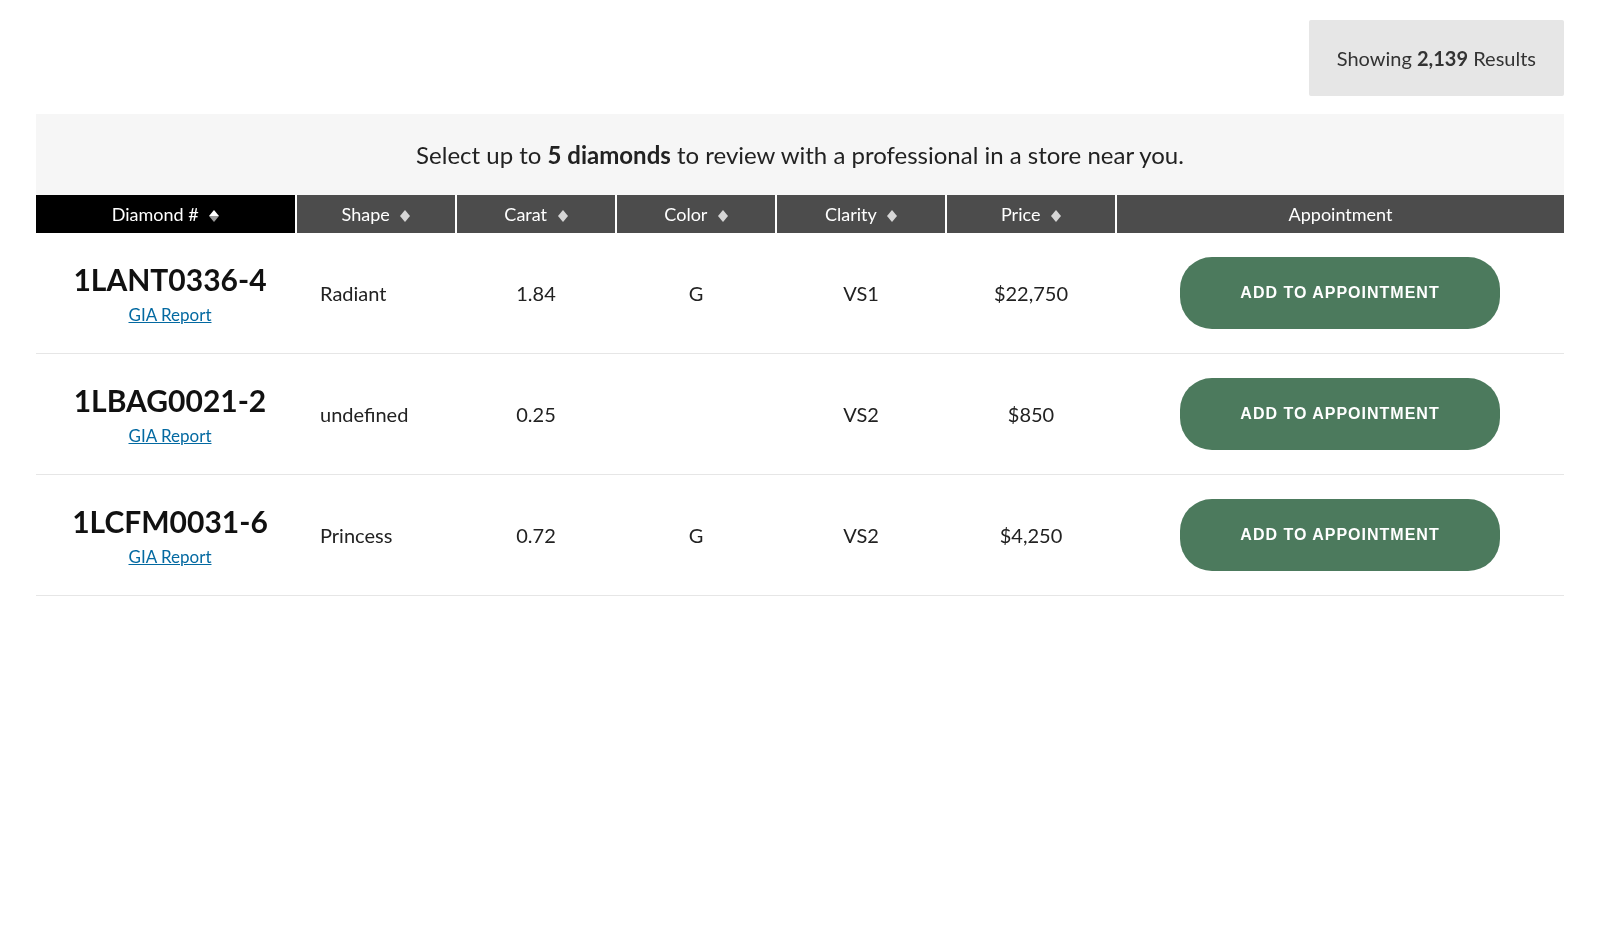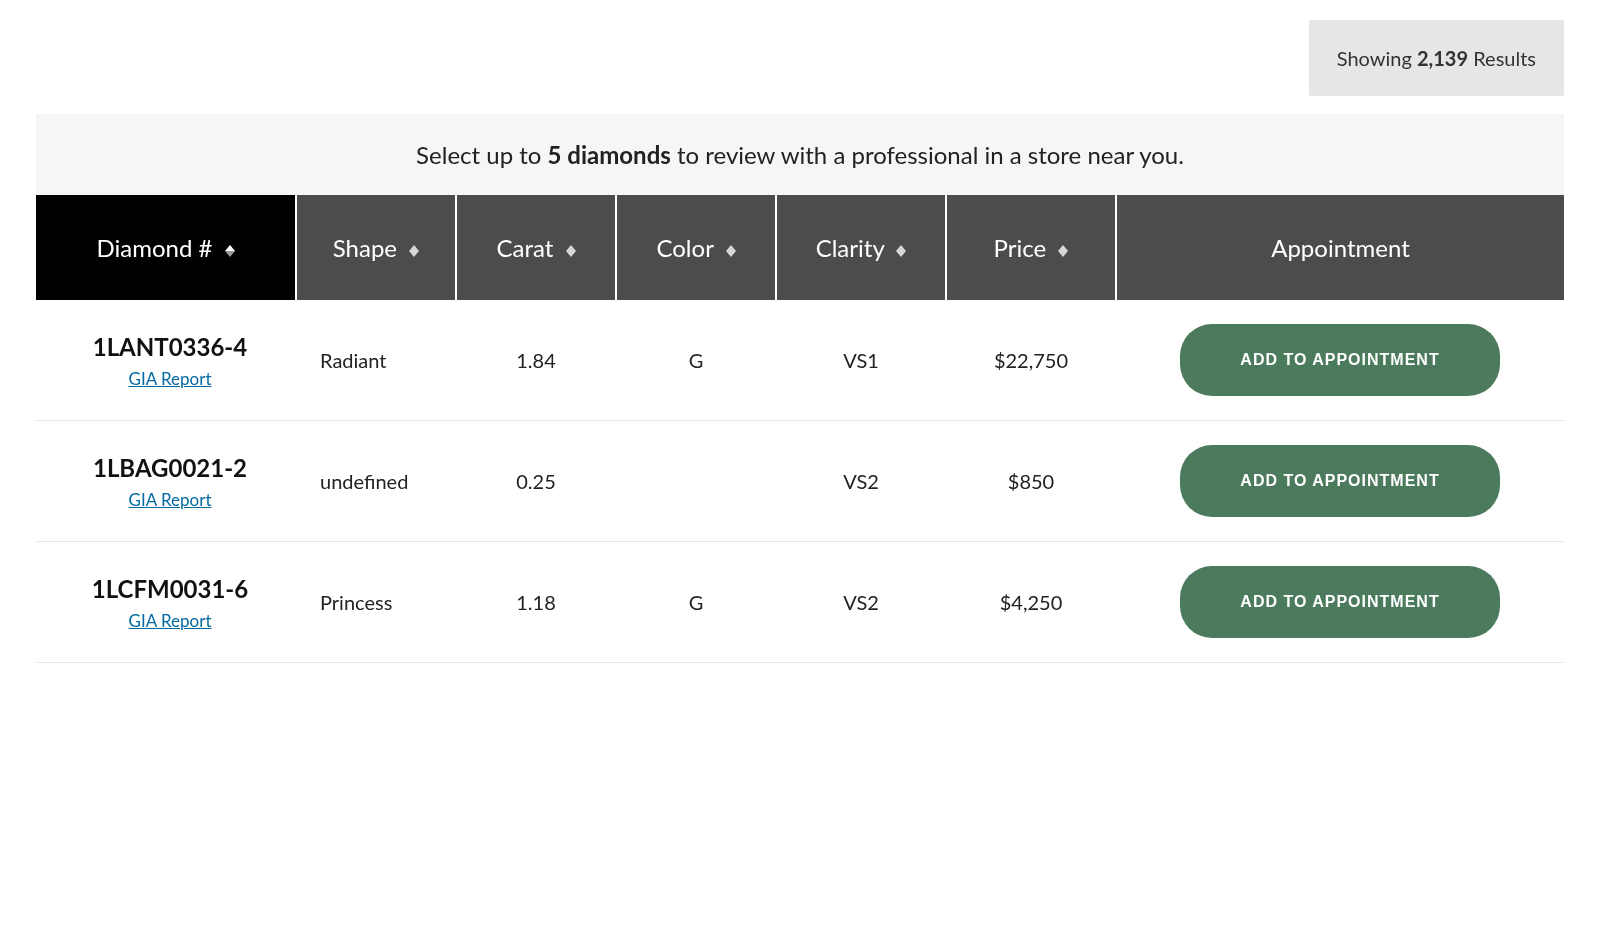--- a/index.html
+++ b/index.html
@@ -31,22 +31,22 @@
   .banner b { font-weight: 700; }
   table {
     width: 100%;
     border-collapse: collapse;
     table-layout: fixed;
   }
   thead th {
     background: #4c4c4c;
     color: #fff;
     font-weight: 400;
-    font-size: 24px;
-    padding: 38px 8px;
+    font-size: 18px;
+    padding: 8px 8px;
     border-left: 2px solid #fff;
     cursor: pointer;
     user-select: none;
   }
   thead th:first-child { background: #000; border-left: none; }
   thead th.no-sort { cursor: default; }
   .sort-icon {
     display: inline-flex;
     flex-direction: column;
     vertical-align: middle;
@@ -61,21 +61,21 @@
   tbody td {
     padding: 24px 12px;
     text-align: center;
     font-size: 20px;
     color: #222;
     vertical-align: middle;
   }
   tbody td.cell-id { text-align: center; padding-left: 20px; }
   tbody td.cell-shape { text-align: left; padding-left: 24px; }
   .diamond-id {
-    font-size: 24px;
+    font-size: 30px;
     font-weight: 700;
     color: #111;
     display: block;
     margin-bottom: 4px;
   }
   .gia-link {
     font-size: 17px;
     color: #0369a1;
     text-decoration: underline;
     cursor: pointer;
@@ -218,20 +218,20 @@
         <td class="cell-shape">undefined</td>
         <td>0.25</td>
         <td></td>
         <td>VS2</td>
         <td>$850</td>
         <td><button class="appt-btn">ADD TO APPOINTMENT</button></td>
       </tr>
       <tr>
         <td class="cell-id"><span class="diamond-id">1LCFM0031-6</span><a class="gia-link">GIA Report</a></td>
         <td class="cell-shape">Princess</td>
-        <td>1.18</td>
+        <td>0.72</td>
         <td>G</td>
         <td>VS2</td>
         <td>$4,250</td>
         <td><button class="appt-btn">ADD TO APPOINTMENT</button></td>
       </tr>
     </tbody>
 </table>
 
 </body></html>

